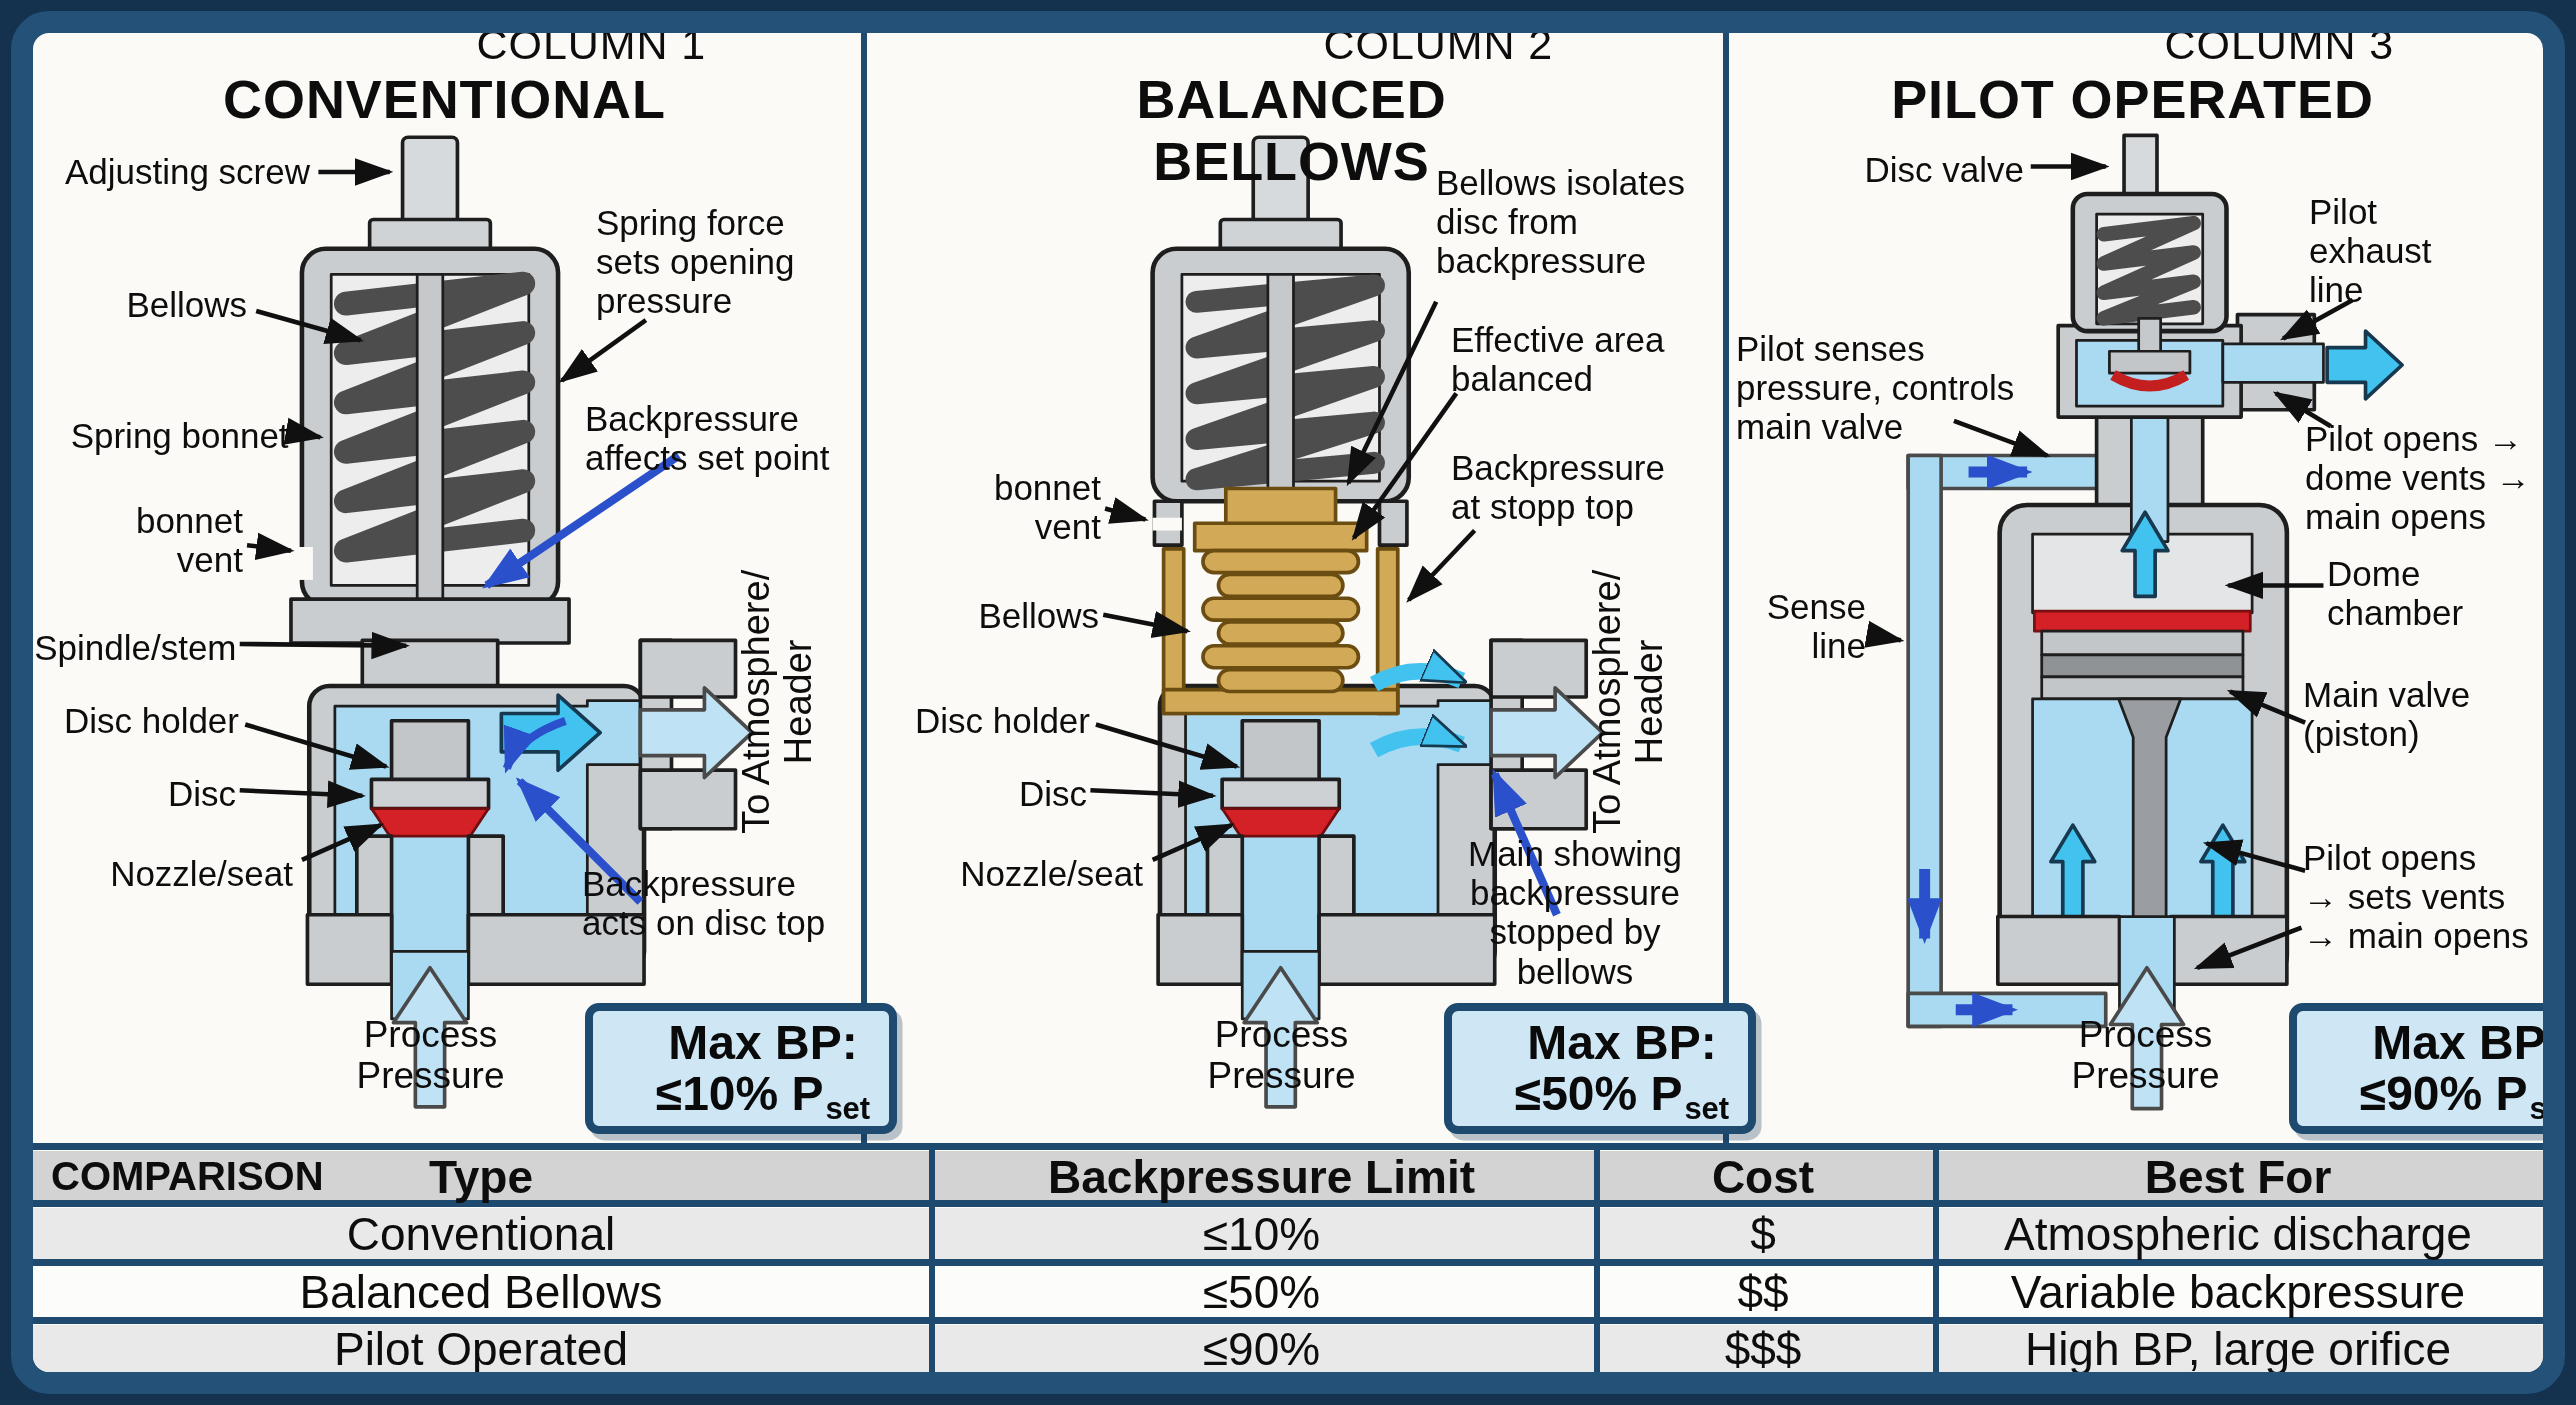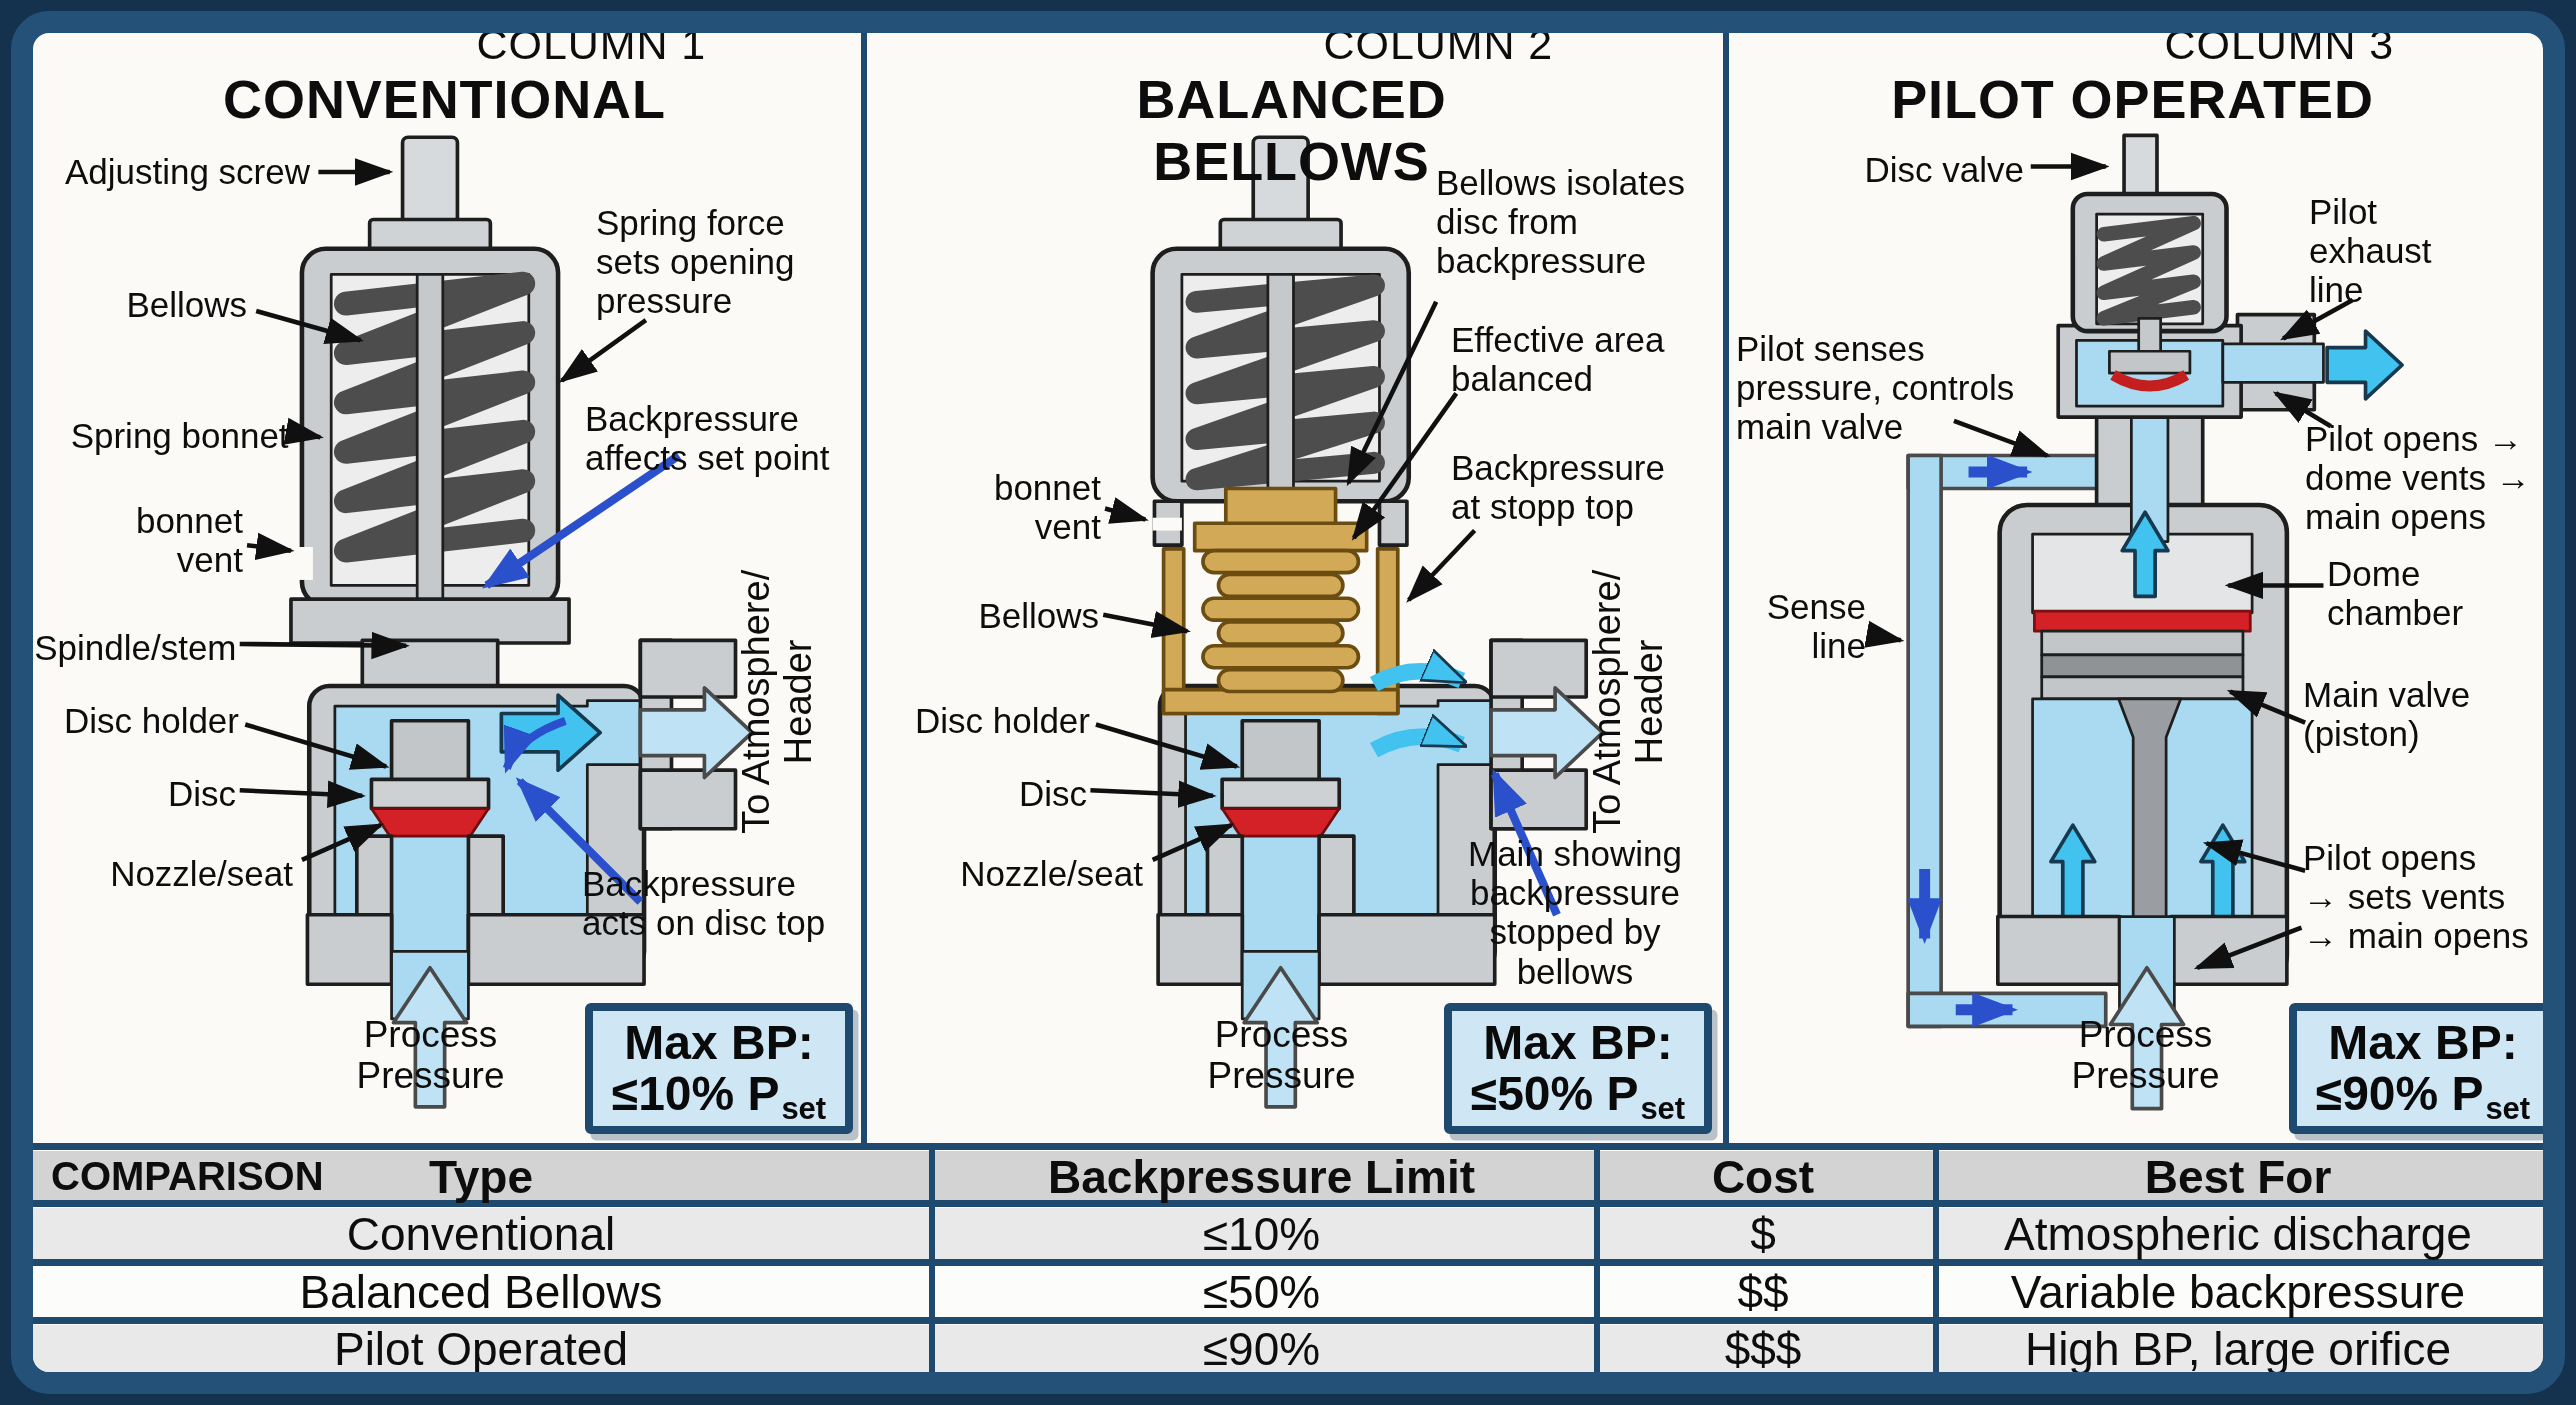--- a/index.html
+++ b/index.html
@@ -12,23 +12,23 @@
   svg{position:absolute;left:0;top:0;z-index:1;}
   .divider{position:absolute;top:33px;width:6.4px;height:1112px;background:#1e4a70;z-index:2;}
   .lbl{position:absolute;z-index:3;font-size:35px;line-height:1.12;white-space:pre-line;}
   .r{text-align:right;}
   .c{text-align:center;}
   .colhead{position:absolute;z-index:3;width:523px;text-align:right;font-size:43px;letter-spacing:0.9px;}
   .coltitle{position:absolute;z-index:3;width:523px;text-align:center;font-size:54px;font-weight:bold;letter-spacing:0.9px;}
   .vlabel{position:absolute;z-index:3;width:293px;text-align:center;font-size:38px;line-height:1.1;
           white-space:pre-line;transform:rotate(-90deg);}
   .maxbp{position:absolute;z-index:3;width:252px;height:115px;background:#cfe7f5;
-         border:8.2px solid #1d4a6e;border-radius:6px;box-shadow:5.5px 6.4px 0 rgba(18,52,86,.28);
+         border:8.2px solid #1d4a6e;border-radius:14px;box-shadow:5.5px 6.4px 0 rgba(18,52,86,.28);
          display:flex;flex-direction:column;align-items:center;justify-content:center;
-         font-weight:bold;color:#0a0a0a;}
+         font-weight:bold;color:#0a0a0a;padding-left:44px;}
   .maxbp-l1{font-size:48px;line-height:1.05;}
   .maxbp-l2{font-size:48px;line-height:1.05;}
   .maxbp .sub{font-size:31px;position:relative;top:9.1px;margin-left:1.8px;}
   .tline{position:absolute;left:33px;width:2510px;height:7.3px;background:#1e4a70;z-index:3;}
   .trow{position:absolute;left:33px;width:2510px;z-index:2;}
   .tvdiv{position:absolute;top:1143px;width:6.4px;height:229px;background:#1e4a70;z-index:4;}
   .tcell{position:absolute;z-index:5;height:51px;display:flex;align-items:center;
          justify-content:center;font-size:46px;}
   .th{font-weight:bold;}
 </style>

